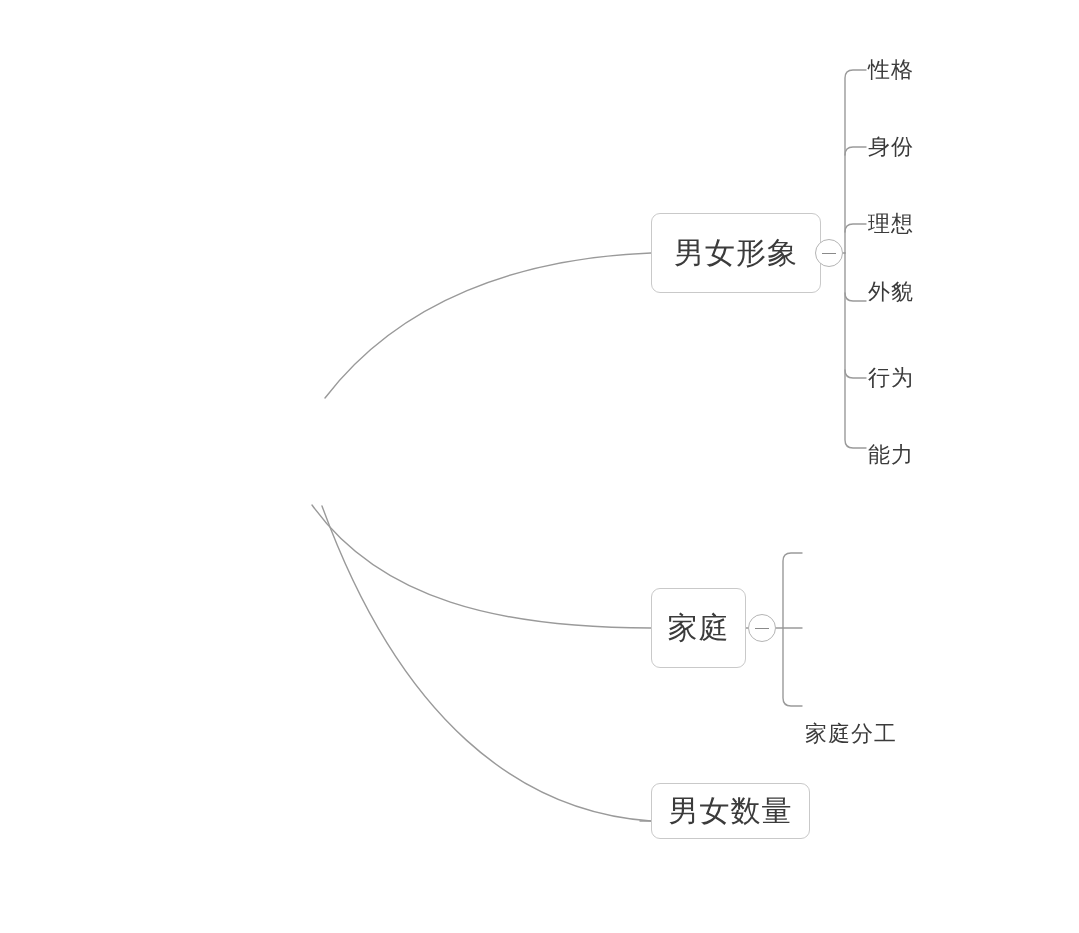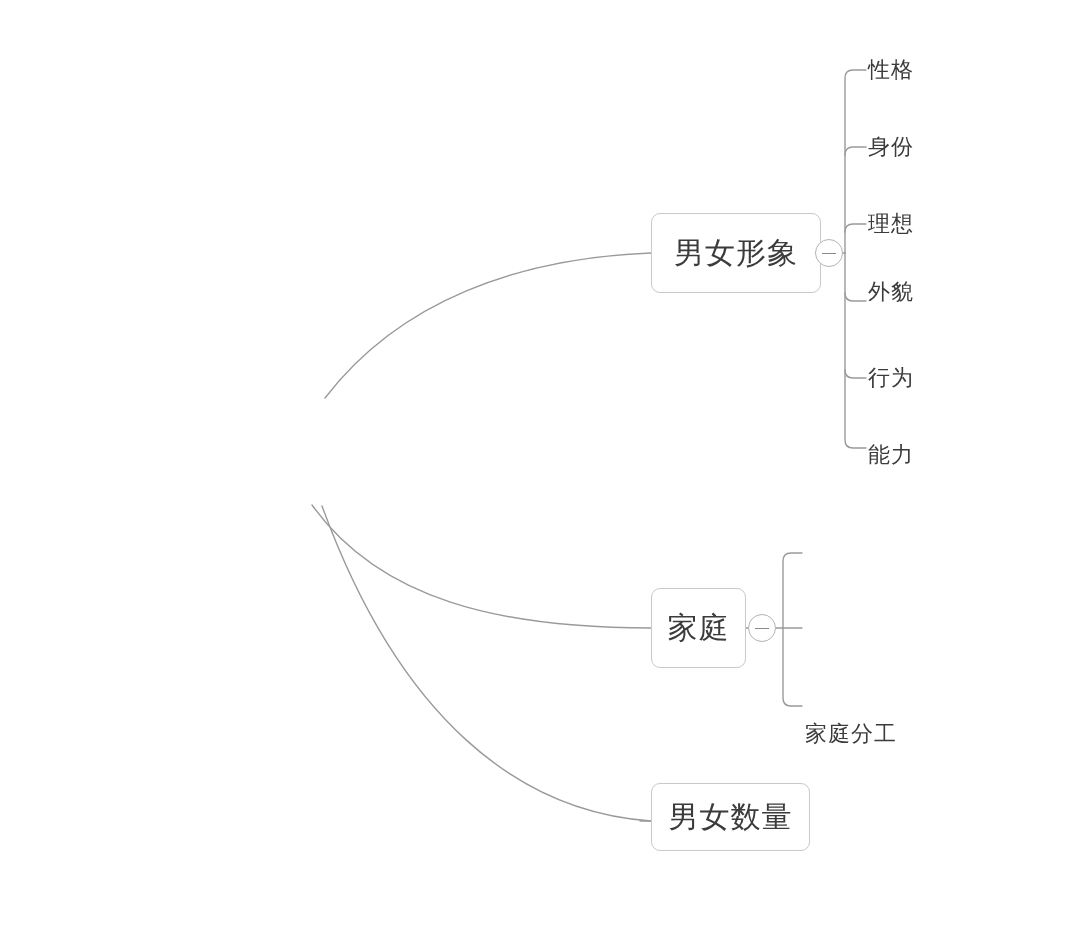--- a/index.html
+++ b/index.html
@@ -44,21 +44,21 @@
     height: 104px;
     border-radius: 11px;
     font-size: 38px;
   }
   .branch-node {
     font-size: 30px;
     border-radius: 9px;
   }
   .branch-1 { left: 651px; top: 213px; width: 170px; height: 80px; }
   .branch-2 { left: 651px; top: 588px; width: 95px;  height: 80px; }
-  .branch-3 { left: 651px; top: 783px; width: 159px; height: 68px; }
+  .branch-3 { left: 651px; top: 783px; width: 159px; height: 56px; }
 
   .leaf-label {
     position: absolute;
     color: #3b3b3b;
     font-size: 22px;
     letter-spacing: 1px;
     white-space: nowrap;
     transform: translateY(-50%);
   }
   .collapse-toggle {

